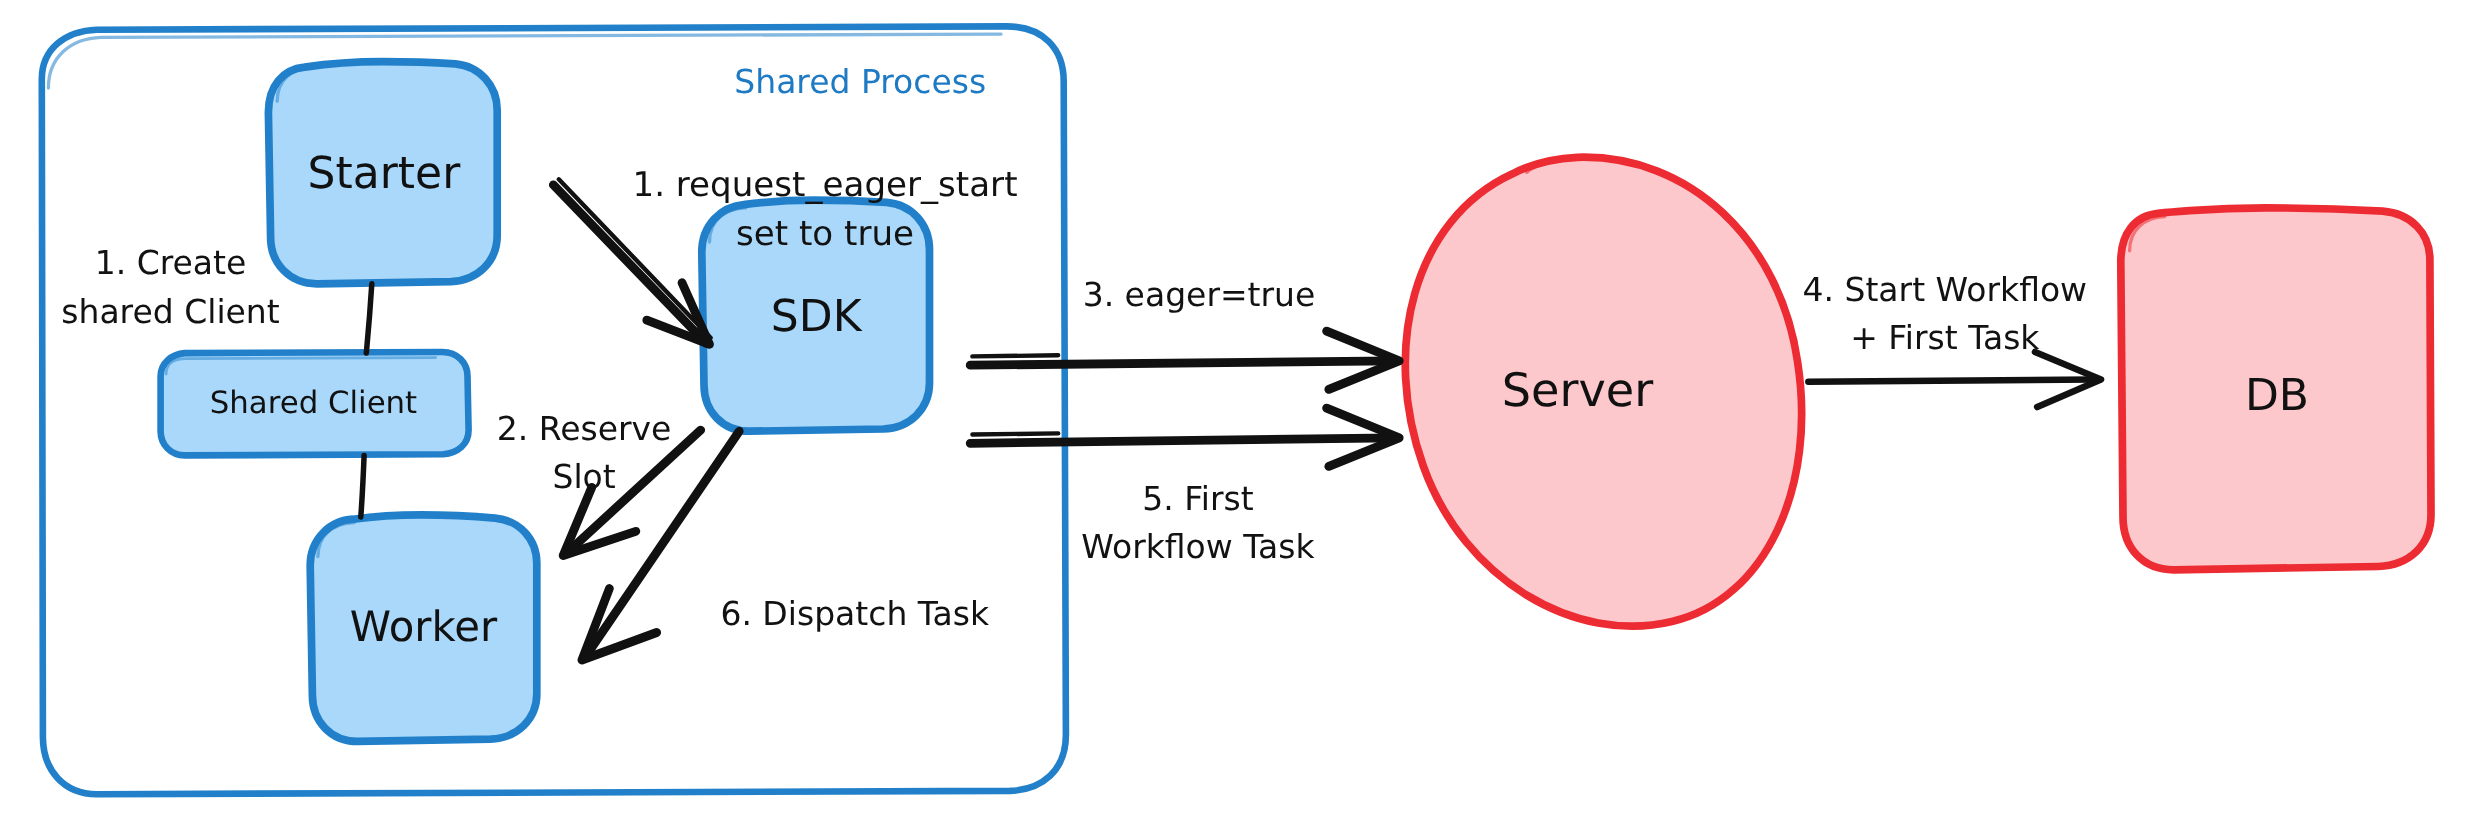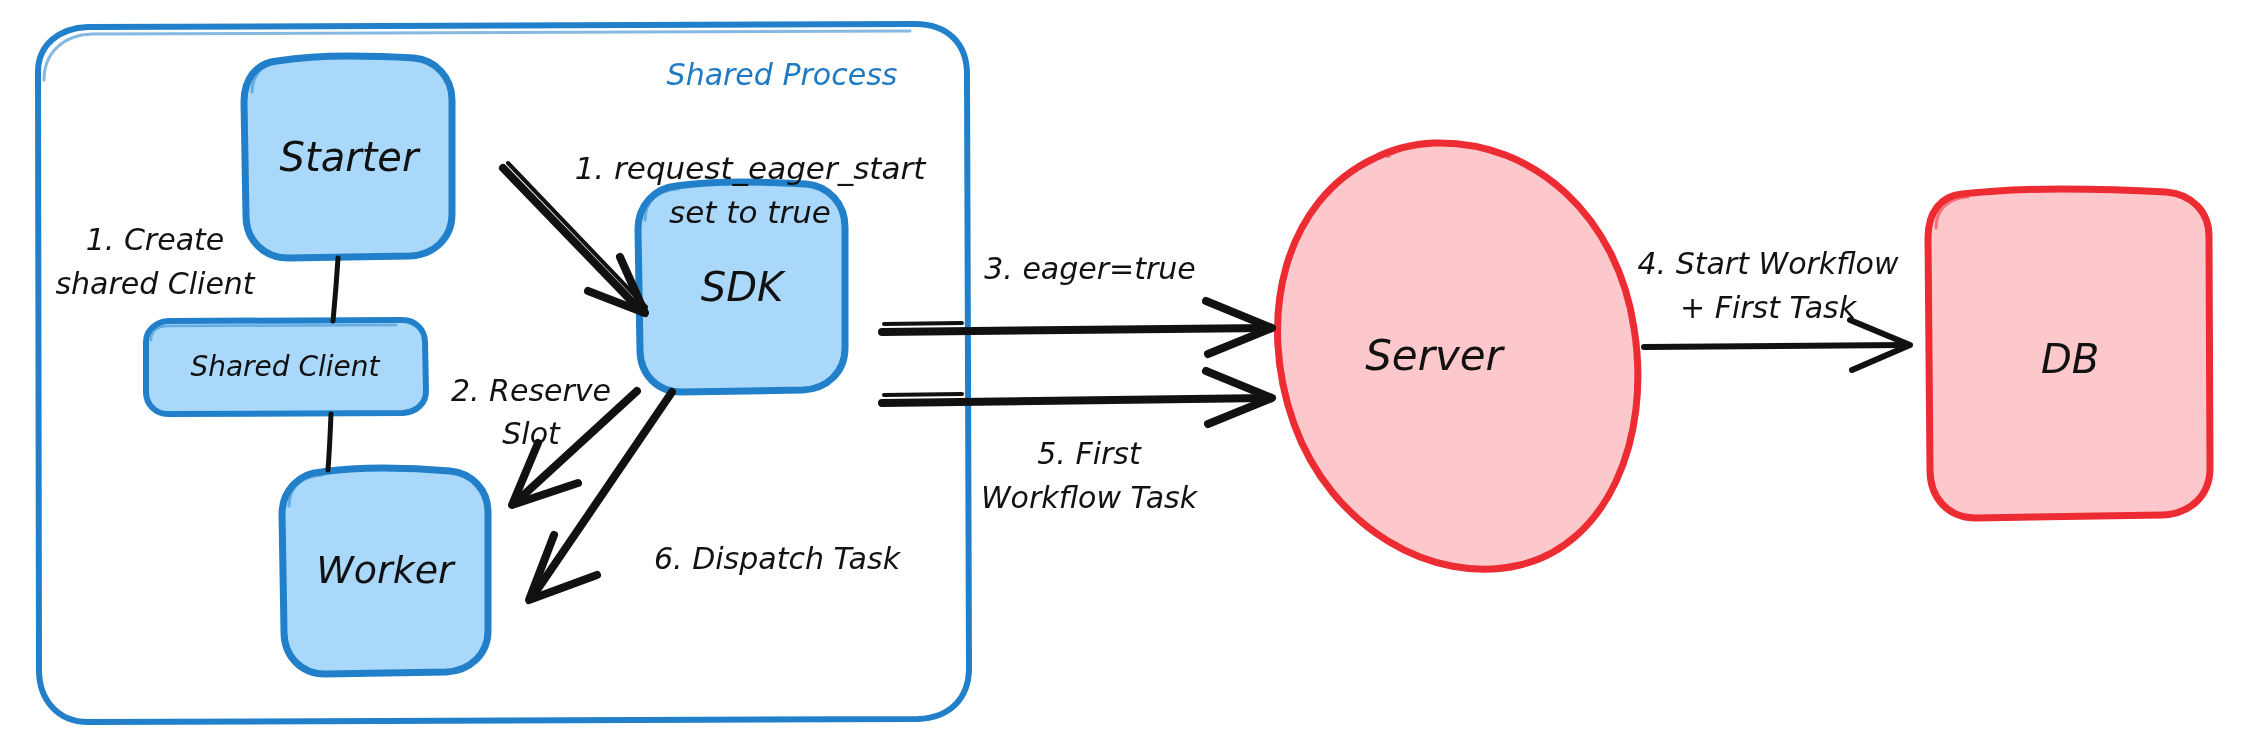--- a/index.html
+++ b/index.html
@@ -10,21 +10,20 @@
   }
   body {
     font-family: "DejaVu Sans", sans-serif;
   }
   #canvas {
     position: relative;
     width: 2248px;
     height: 754px;
     background: #ffffff;
     overflow: hidden;
-    font-style: italic;
   }
   #diagram-svg {
     position: absolute;
     left: 0;
     top: 0;
     width: 2248px;
     height: 754px;
   }
   .node-label {
     font-family: "DejaVu Sans", sans-serif;

